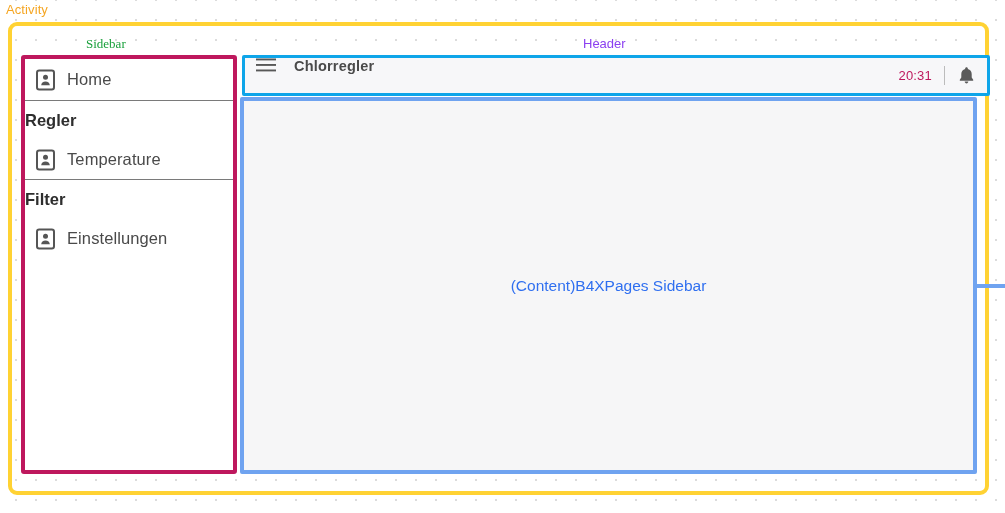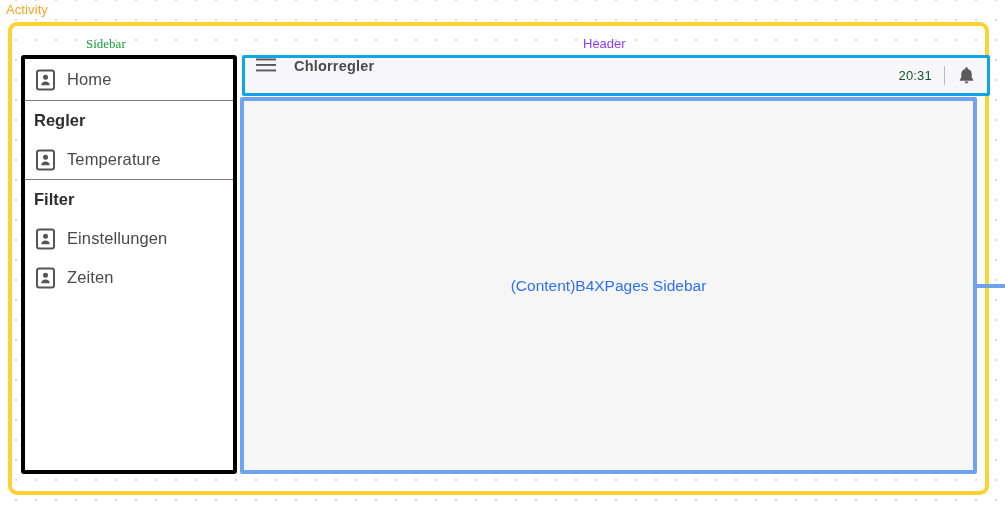--- a/index.html
+++ b/index.html
@@ -61,21 +61,21 @@
   #header-label {
     left: 583px; top: 36px;
     color: #8b3ff0;
   }
 
   
   #sidebar-frame {
     position: absolute;
     left: 21px; top: 55px;
     width: 216px; height: 419px;
-    border: 4px solid #000000;
+    border: 4px solid #be185d;
     border-radius: 3px;
     box-sizing: border-box;
     background: #ffffff;
     overflow: hidden;
   }
   .sb-inner {
     position: absolute;
     left: 0; top: 0; right: 0; bottom: 0;
     background: #ffffff;
   }
@@ -108,21 +108,20 @@
 
   .sb-divider {
     height: 1px;
     background: #7a7a7a;
     margin: 0;
   }
   .sb-section {
     height: 39px;
     display: flex;
     align-items: center;
-    padding-left: 9px;
     box-sizing: border-box;
     font-size: 16.5px;
     font-weight: bold;
     color: #2e2e2e;
     background: #ffffff;
     text-align: center;
   }
   .sb-item.home-item { height: 41px; }
 
   
@@ -149,21 +148,21 @@
     letter-spacing: .2px;
   }
   #header-right {
     margin-left: auto;
     display: flex;
     align-items: center;
     padding-right: 12px;
   }
   #header-time {
     font-size: 13px;
-    color: #14532d;
+    color: #be185d;
     letter-spacing: .2px;
   }
   #header-sep {
     width: 1px;
     height: 19px;
     background: #bcbcbc;
     margin: 0 13px 0 12px;
   }
   #bell-icon { width: 17px; height: 19px; display: block; }
 
@@ -246,30 +245,20 @@
       <span class="sb-icon">
         <svg width="19" height="22" viewBox="0 0 19 22" xmlns="http://www.w3.org/2000/svg">
           <rect x="1" y="1.5" width="17" height="19" rx="2.2" fill="none" stroke="#555" stroke-width="2"></rect>
           <circle cx="9.5" cy="8.2" r="2.5" fill="#555"></circle>
           <path d="M5.2 16.3c0-2.4 1.9-3.9 4.3-3.9s4.3 1.5 4.3 3.9z" fill="#555"></path>
         </svg>
       </span>
       <span class="sb-text">Einstellungen</span>
     </div>
 
-    <div class="sb-item">
-      <span class="sb-icon">
-        <svg width="19" height="22" viewBox="0 0 19 22" xmlns="http://www.w3.org/2000/svg">
-          <rect x="1" y="1.5" width="17" height="19" rx="2.2" fill="none" stroke="#555" stroke-width="2"></rect>
-          <circle cx="9.5" cy="8.2" r="2.5" fill="#555"></circle>
-          <path d="M5.2 16.3c0-2.4 1.9-3.9 4.3-3.9s4.3 1.5 4.3 3.9z" fill="#555"></path>
-        </svg>
-      </span>
-      <span class="sb-text">Zeiten</span>
-    </div>
 
   </div>
 </div>
 
 <div id="header-frame">
   <span id="hamburger-icon">
     <svg width="20" height="14" viewBox="0 0 20 14" xmlns="http://www.w3.org/2000/svg">
       <rect x="0" y="0.5" width="20" height="1.9" fill="#585858"></rect>
       <rect x="0" y="6.0" width="20" height="1.9" fill="#585858"></rect>
       <rect x="0" y="11.5" width="20" height="1.9" fill="#585858"></rect>

